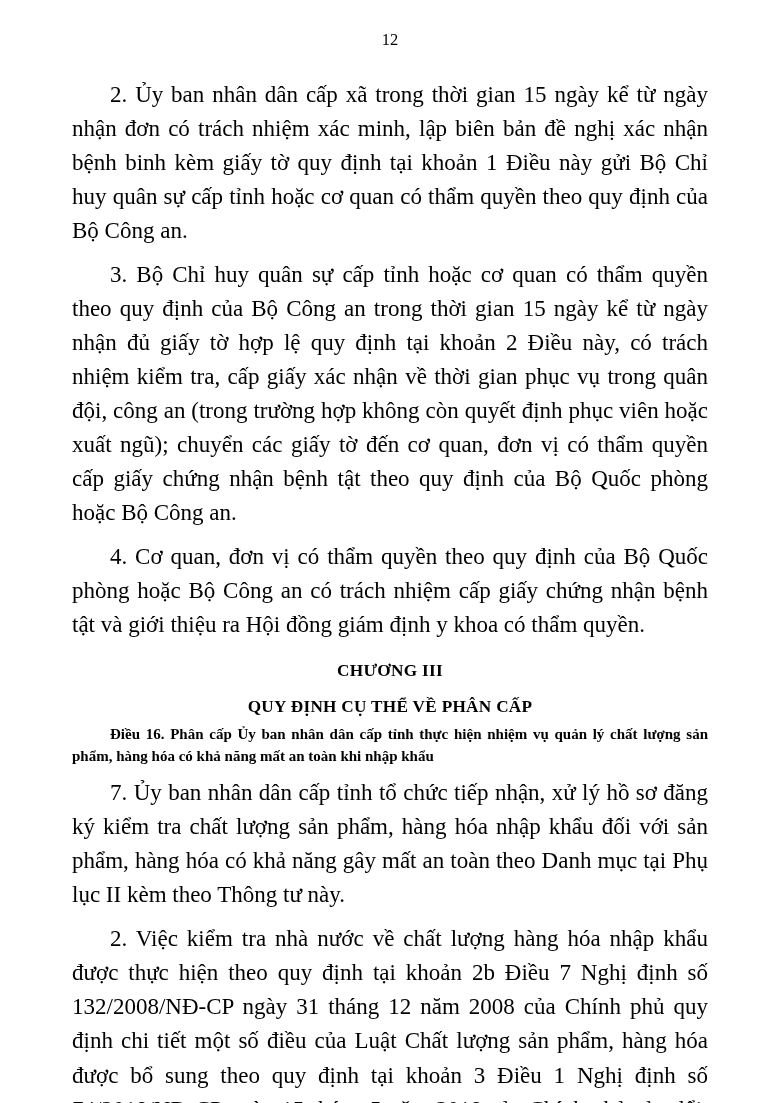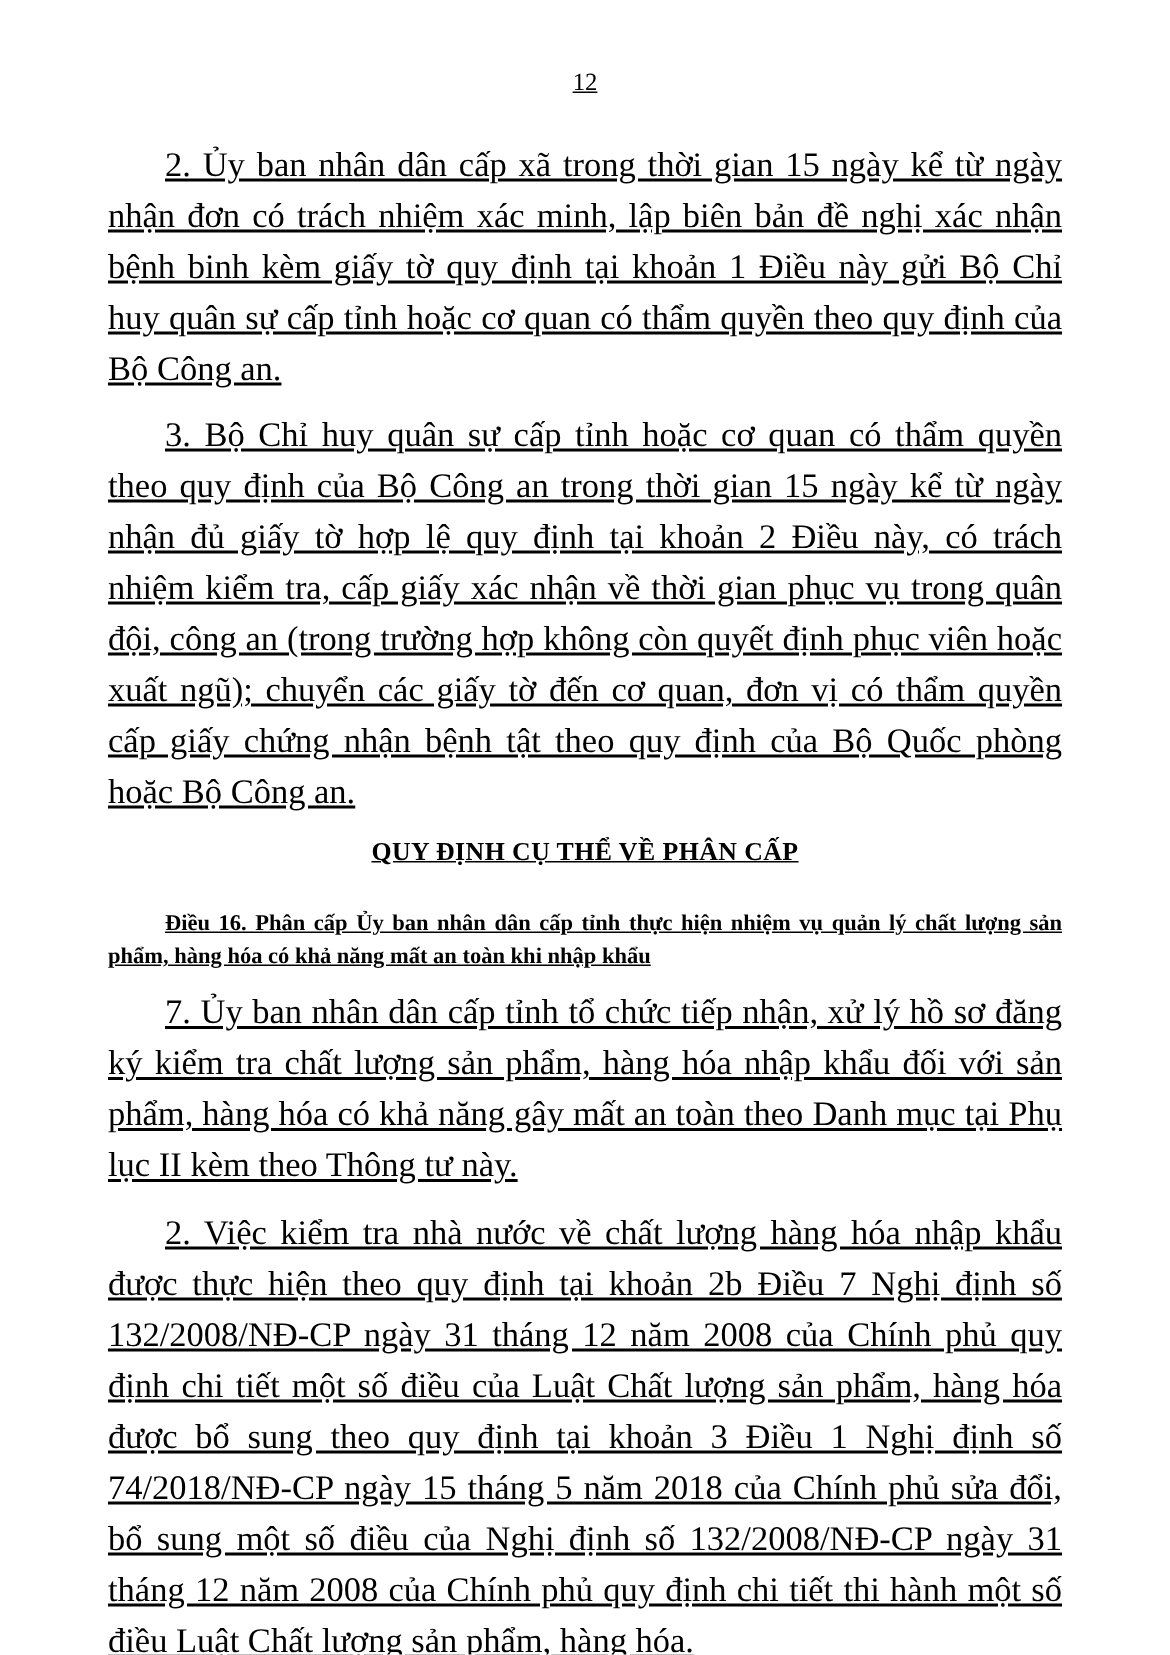--- a/index.html
+++ b/index.html
@@ -11,23 +11,22 @@
     width: 780px;
     height: 1103px;
     font-family: "Liberation Serif", serif;
     color: #000000;
   }
   .page {
     position: relative;
     width: 780px;
     height: 1103px;
     box-sizing: border-box;
-    padding: 45px 72px 40px 72px;
+    padding: 30px 72px 40px 72px;
     background: #ffffff;
-    text-decoration: underline;
   }
   .page-number {
     text-align: center;
     font-size: 16.5px;
     line-height: 1.2;
     margin: 0 0 28px 0;
   }
   .body-text {
     font-size: 23px;
     line-height: 1.48;
@@ -48,21 +47,21 @@
     line-height: 1.5;
     margin: 0;
   }
   .chapter-title {
     margin-top: 16px;
     margin-bottom: 2px;
     letter-spacing: 0.3px;
   }
   .chapter-subtitle {
     margin-top: 10px;
-    margin-bottom: 24px;
+    margin-bottom: 3px;
     letter-spacing: 0.3px;
   }
   .article-heading {
     font-weight: bold;
     font-size: 15px;
     line-height: 1.48;
     text-align: justify;
     margin: 0 0 9px 0;
     text-indent: 38px;
   }
@@ -77,22 +76,24 @@
 <body>
 
 <div class="page">
 
   <div class="page-number">12</div>
 
   <p class="body-text indent para-gap">2. Ủy ban nhân dân cấp xã trong thời gian 15 ngày kể từ ngày nhận đơn có trách nhiệm xác minh, lập biên bản đề nghị xác nhận bệnh binh kèm giấy tờ quy định tại khoản 1 Điều này gửi Bộ Chỉ huy quân sự cấp tỉnh hoặc cơ quan có thẩm quyền theo quy định của Bộ Công an.</p>
 
   <p class="body-text indent para-gap">3. Bộ Chỉ huy quân sự cấp tỉnh hoặc cơ quan có thẩm quyền theo quy định của Bộ Công an trong thời gian 15 ngày kể từ ngày nhận đủ giấy tờ hợp lệ quy định tại khoản 2 Điều này, có trách nhiệm kiểm tra, cấp giấy xác nhận về thời gian phục vụ trong quân đội, công an (trong trường hợp không còn quyết định phục viên hoặc xuất ngũ); chuyển các giấy tờ đến cơ quan, đơn vị có thẩm quyền cấp giấy chứng nhận bệnh tật theo quy định của Bộ Quốc phòng hoặc Bộ Công an.</p>
 
+  <p class="body-text indent para-gap">4. Cơ quan, đơn vị có thẩm quyền theo quy định của Bộ Quốc phòng hoặc Bộ Công an có trách nhiệm cấp giấy chứng nhận bệnh tật và giới thiệu ra Hội đồng giám định y khoa có thẩm quyền.</p>
 
 
+  <p class="center chapter-title">CHƯƠNG III</p>
 
   <p class="center chapter-subtitle">QUY ĐỊNH CỤ THỂ VỀ PHÂN CẤP</p>
 
   <div class="block">
     <p class="article-heading">Điều 16. Phân cấp Ủy ban nhân dân cấp tỉnh thực hiện nhiệm vụ quản lý chất lượng sản phẩm, hàng hóa có khả năng mất an toàn khi nhập khẩu</p>
     <p class="body-text indent para-gap">7. Ủy ban nhân dân cấp tỉnh tổ chức tiếp nhận, xử lý hồ sơ đăng ký kiểm tra chất lượng sản phẩm, hàng hóa nhập khẩu đối với sản phẩm, hàng hóa có khả năng gây mất an toàn theo Danh mục tại Phụ lục II kèm theo Thông tư này.</p>
     <p class="body-text indent para-gap">2. Việc kiểm tra nhà nước về chất lượng hàng hóa nhập khẩu được thực hiện theo quy định tại khoản 2b Điều 7 Nghị định số 132/2008/NĐ-CP ngày 31 tháng 12 năm 2008 của Chính phủ quy định chi tiết một số điều của Luật Chất lượng sản phẩm, hàng hóa được bổ sung theo quy định tại khoản 3 Điều 1 Nghị định số 74/2018/NĐ-CP ngày 15 tháng 5 năm 2018 của Chính phủ sửa đổi, bổ sung một số điều của Nghị định số 132/2008/NĐ-CP ngày 31 tháng 12 năm 2008 của Chính phủ quy định chi tiết thi hành một số điều Luật Chất lượng sản phẩm, hàng hóa.</p>
   </div>
 
   <div class="block">

